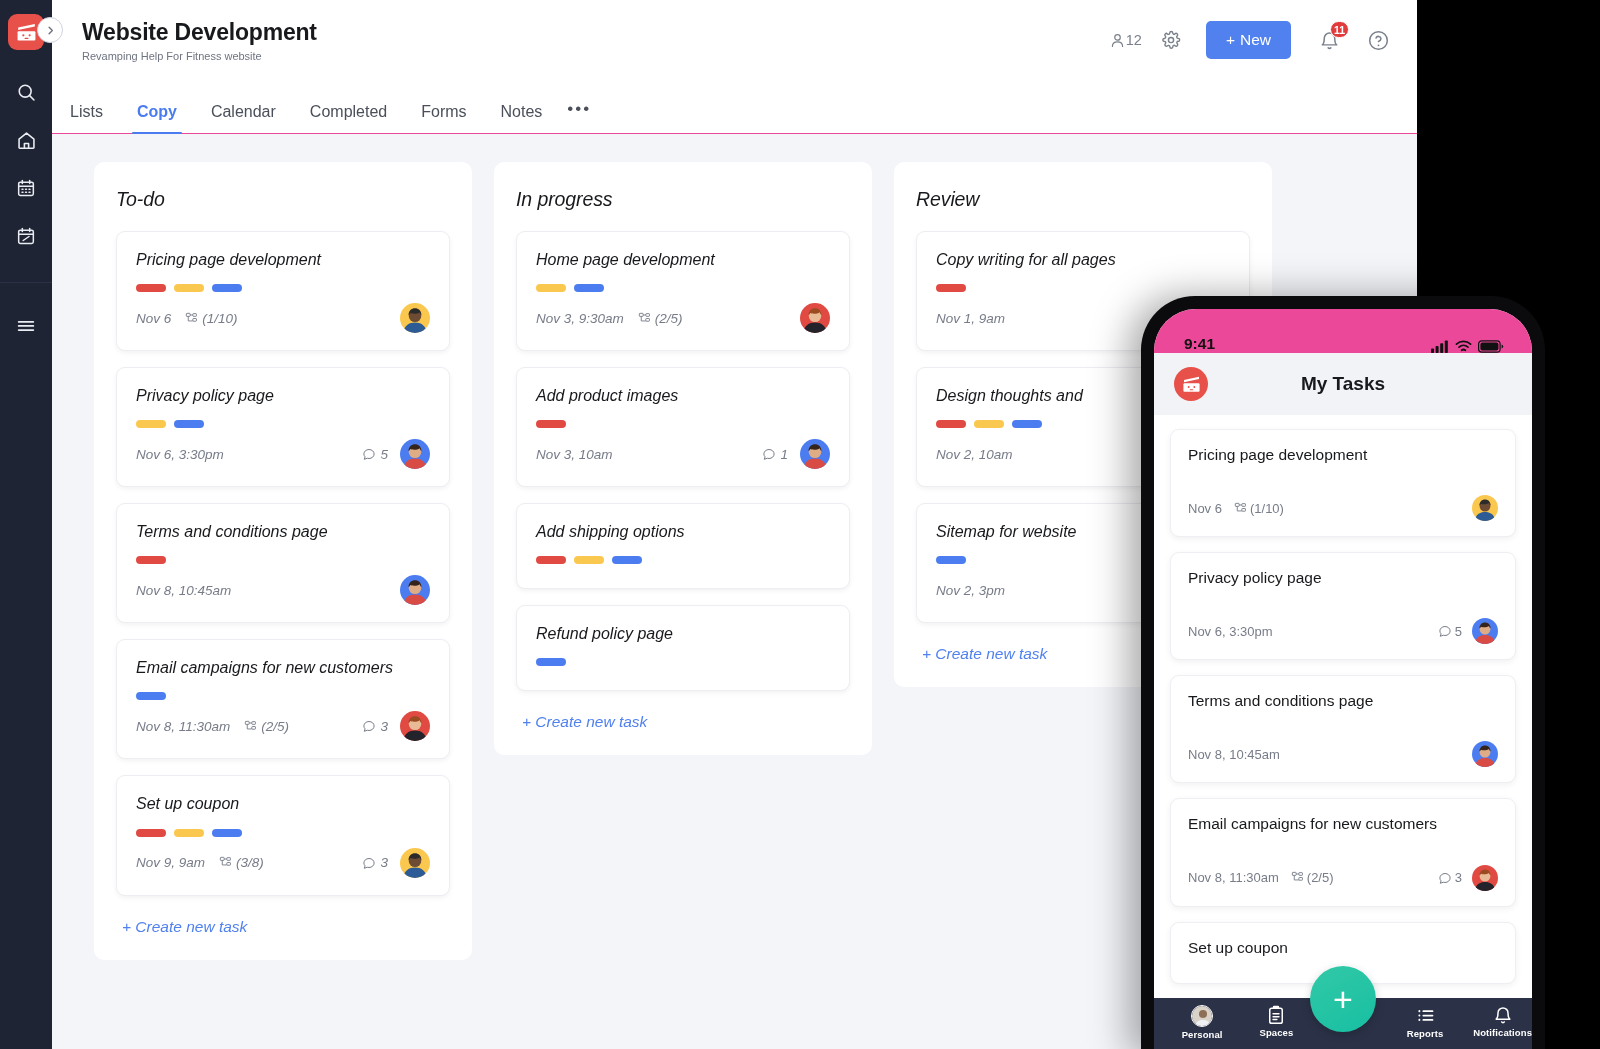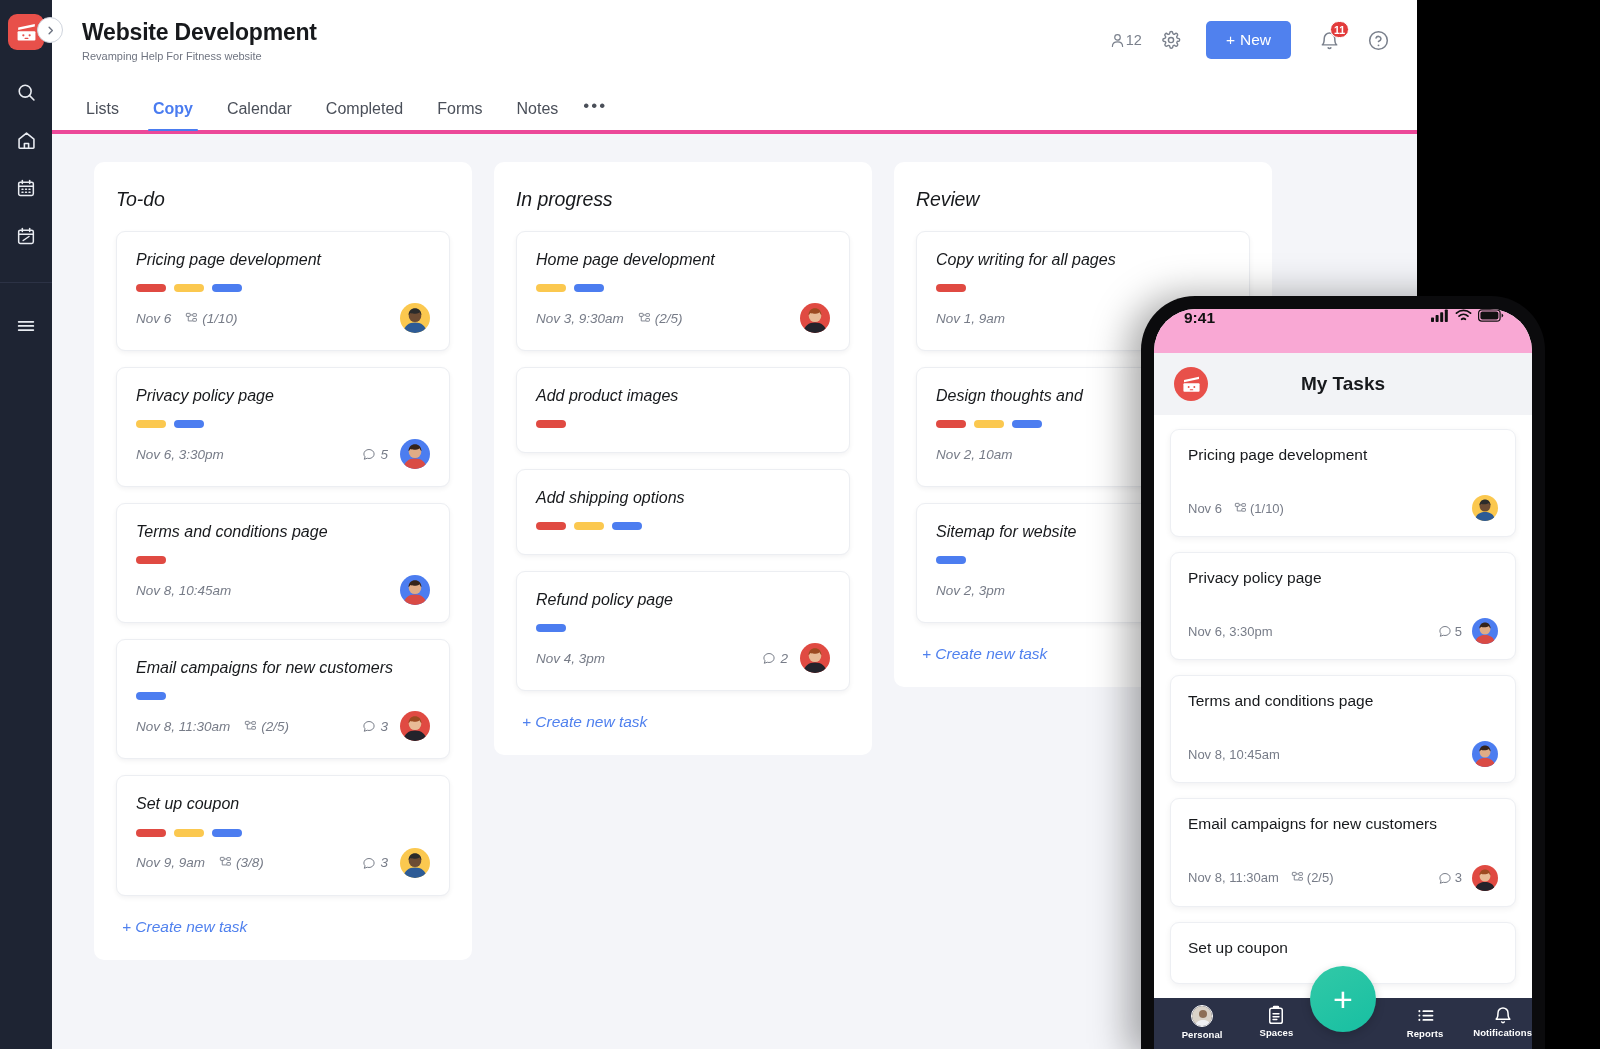--- a/index.html
+++ b/index.html
@@ -79,22 +79,22 @@
     font-size: 10.5px; font-weight: bold;
     border-radius: 10px; min-width: 19px; height: 17px;
     display: flex; align-items: center; justify-content: center;
     padding: 0 3px; border: 1.5px solid #fff;
   }
   .help-btn { margin-left: 6px; }
 
   
   .tabs {
     height: 54px; display: flex; align-items: flex-end;
-    padding: 0 30px; gap: 0;
-    border-bottom: 4px solid #ec4899;
+    padding: 0 14px; gap: 0;
+    border-bottom: 1px solid #ec4899;
     flex: 0 0 54px; background: #fff;
   }
   .tab {
     font-size: 16px; color: #4a4f59;
     padding: 0 17px 12px 17px;
     position: relative;
   }
   .tab:first-child { padding-left: 4px; }
   .tab.active { color: #4a7cf0; font-weight: bold; }
   .tab.active::after {
@@ -157,22 +157,22 @@
     overflow: hidden; position: relative;
   }
   .notch {
     position: absolute; left: 50%; transform: translateX(-50%); top: 0;
     width: 182px; height: 31px;
     background: #0b0b0d;
     border-radius: 0 0 19px 19px;
     z-index: 5;
   }
   .status-bar {
-    height: 44px; background: #f9a8d4;
-    display: flex; align-items: flex-start; justify-content: space-between;
+    height: 44px; background: #ec4899;
+    display: flex; align-items: flex-end; justify-content: space-between;
     padding: 0 28px 0 30px; position: relative; z-index: 6;
   }
   .status-time { font-size: 15.5px; font-weight: bold; color: #111; }
   .status-icons { display: flex; align-items: center; gap: 6px; color: #111; }
   .phone-header {
     height: 62px; background: #f2f3f6;
     display: flex; align-items: center; padding: 0 20px;
     position: relative;
   }
   .phone-logo {
@@ -549,54 +549,54 @@
                     </svg>
                   </span>
                 </span>
               </div>
             </div>
             <div class="card">
               <div class="card-title">Add product images</div>
               <div class="tags">
                 <span class="tag red"></span>
               </div>
-            </div>
-            <div class="card">
-              <div class="card-title">Add shipping options</div>
-              <div class="tags">
-                <span class="tag red"></span>
-                <span class="tag yellow"></span>
-                <span class="tag blue"></span>
-              </div>
-            </div>
-            <div class="card">
-              <div class="card-title">Refund policy page</div>
-              <div class="tags">
-                <span class="tag blue"></span>
-              </div>
-              <div class="card-meta">
-                <span class="meta-date">Nov 4, 3pm</span>
+              <div class="card-meta">
+                <span class="meta-date">Nov 3, 10am</span>
                 <span class="meta-right">
                   <span class="meta-comments">
                     <span>
                       <svg width="14" height="14" viewBox="0 0 24 24" fill="none" stroke="#777c88" stroke-width="1.7" stroke-linejoin="round">
                         <path d="M20.8 12c0 4.3-3.9 7.7-8.8 7.7-1 0-2-.15-2.9-.42L3.8 21l1.5-4.1A7.3 7.3 0 0 1 3.2 12c0-4.3 3.9-7.7 8.8-7.7s8.8 3.4 8.8 7.7z"></path>
                       </svg>
                     </span>
-                    <span>2</span>
+                    <span>1</span>
                   </span>
                   <span class="avatar">
                     <svg width="30" height="30" viewBox="0 0 40 40">
-                      <rect width="40" height="40" fill="#e04a42"></rect>
-                      <path d="M4 40 c1.5-10 8-14 16-14 s14.5 4 16 14z" fill="#23232b"></path>
-                      <circle cx="20" cy="17" r="8.4" fill="#e8bb96"></circle>
-                      <path d="M11.4 16.2 c0-6 4-9.2 8.6-9.2 s8.6 3.2 8.6 9.2 c-1.8-1.4-2.4-4-2.4-4 -2.6 2.4-9.6 2.6-12.4 1.2 0 0-.9 1.7-2.4 2.8z" fill="#9c4a20"></path>
-                    </svg>
-                  </span>
-                </span>
+                      <rect width="40" height="40" fill="#4c7df0"></rect>
+                      <path d="M4 40 c1.5-10 8-14 16-14 s14.5 4 16 14z" fill="#d94b45"></path>
+                      <circle cx="20" cy="17" r="8.4" fill="#e0ac86"></circle>
+                      <path d="M11.4 16.2 c0-6 4-9.2 8.6-9.2 s8.6 3.2 8.6 9.2 c-1.8-1.4-2.4-4-2.4-4 -2.6 2.4-9.6 2.6-12.4 1.2 0 0-.9 1.7-2.4 2.8z" fill="#35241b"></path>
+                    </svg>
+                  </span>
+                </span>
+              </div>
+            </div>
+            <div class="card">
+              <div class="card-title">Add shipping options</div>
+              <div class="tags">
+                <span class="tag red"></span>
+                <span class="tag yellow"></span>
+                <span class="tag blue"></span>
+              </div>
+            </div>
+            <div class="card">
+              <div class="card-title">Refund policy page</div>
+              <div class="tags">
+                <span class="tag blue"></span>
               </div>
             </div>
             <div class="create-link">+ Create new task</div>
           </div>
           <div class="column">
             <div class="col-title">Review</div>
             <div class="card">
               <div class="card-title">Copy writing for all pages</div>
               <div class="tags">
                 <span class="tag red"></span>

